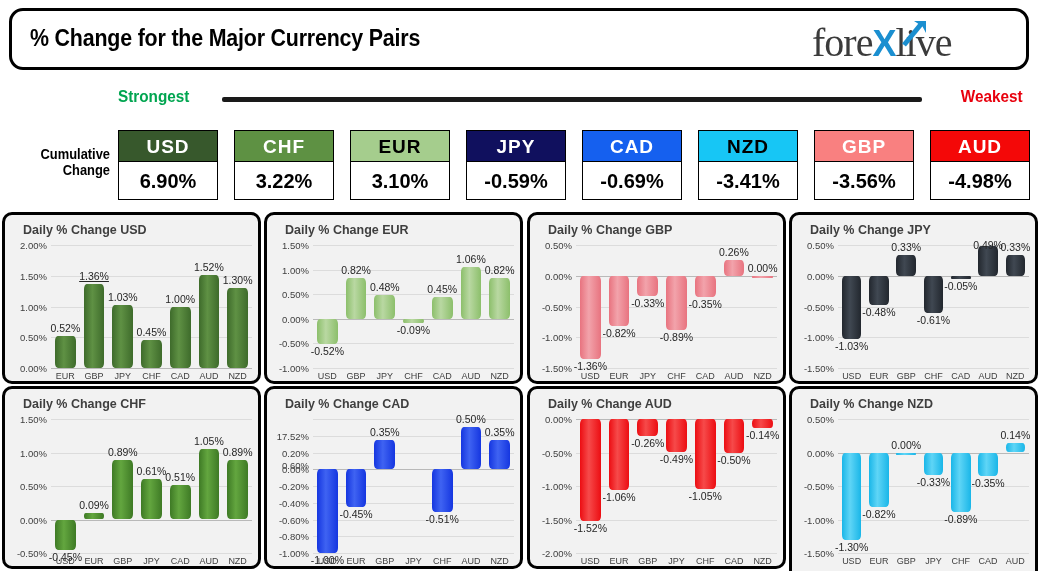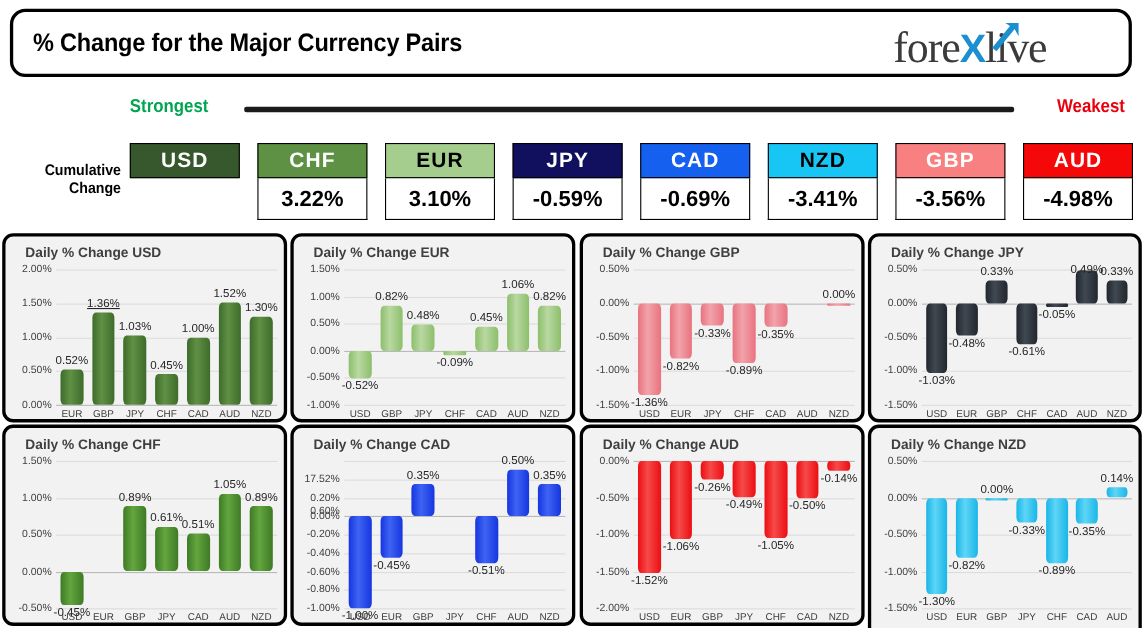--- a/index.html
+++ b/index.html
@@ -113,20 +113,21 @@
 </div>
 
 <div class="strength-row">
   <div class="cum-label">
     <span>Cumulative</span><br>
     <span>Change</span>
   </div>
   <div id="currency-boxes">
       <div class="cur-box" style="left: 118px;">
         <div class="cur-name" style="background: rgb(55, 88, 44); color: rgb(255, 255, 255);">USD</div>
+        <div class="cur-val">6.90%</div>
       </div>
       <div class="cur-box" style="left: 234px;">
         <div class="cur-name" style="background: rgb(94, 145, 67); color: rgb(255, 255, 255);">CHF</div>
         <div class="cur-val">3.22%</div>
       </div>
       <div class="cur-box" style="left: 350px;">
         <div class="cur-name" style="background: rgb(165, 205, 141); color: rgb(0, 0, 0);">EUR</div>
         <div class="cur-val">3.10%</div>
       </div>
       <div class="cur-box" style="left: 466px;">
@@ -318,20 +319,24 @@
             <div class="bar-lab" style="top: 56.045px;">-0.33%</div>
           </div>
           <div class="bar-slot" style="left: 42.8571%; width: 14.2857%;">
             <div class="bar" style="top: 34.75px; height: 54.735px; background: linear-gradient(to right, rgb(232, 115, 127) 0%, rgb(242, 163, 171) 42%, rgb(232, 115, 127) 100%);"></div>
             <div class="bar-lab" style="top: 90.485px;">-0.89%</div>
           </div>
           <div class="bar-slot" style="left: 57.1429%; width: 14.2857%;">
             <div class="bar" style="top: 34.75px; height: 21.525px; background: linear-gradient(to right, rgb(232, 115, 127) 0%, rgb(242, 163, 171) 42%, rgb(232, 115, 127) 100%);"></div>
             <div class="bar-lab" style="top: 57.275px;">-0.35%</div>
           </div>
+          <div class="bar-slot" style="left: 71.4286%; width: 14.2857%;">
+            <div class="bar" style="top: 18.76px; height: 15.99px; background: linear-gradient(to right, rgb(232, 115, 127) 0%, rgb(242, 163, 171) 42%, rgb(232, 115, 127) 100%);"></div>
+            <div class="bar-lab" style="top: 4.76px;">0.26%</div>
+          </div>
           <div class="bar-slot" style="left: 85.7143%; width: 14.2857%;">
             <div class="bar" style="top: 34.75px; height: 2px; background: linear-gradient(to right, rgb(232, 115, 127) 0%, rgb(242, 163, 171) 42%, rgb(232, 115, 127) 100%);"></div>
             <div class="bar-lab" style="top: 20.75px;">0.00%</div>
           </div>
         </div>
         <div class="xaxis-row" style="top: 130px;">
           <div class="bar-slot" style="left: 0%; width: 14.2857%; position: absolute; top: 0px; bottom: auto;">
             <div class="xlab">USD</div>
           </div>
           <div class="bar-slot" style="left: 14.2857%; width: 14.2857%; position: absolute; top: 0px; bottom: auto;">
@@ -433,20 +438,24 @@
         <div class="grid" style="top: 71px;"></div>
         <div class="ylab" style="top: 71px; right: 215px; left: 0px; width: 42px;">0.50%</div>
         <div class="grid" style="top: 37.5px;"></div>
         <div class="ylab" style="top: 37.5px; right: 215px; left: 0px; width: 42px;">1.00%</div>
         <div class="grid" style="top: 4px;"></div>
         <div class="ylab" style="top: 4px; right: 215px; left: 0px; width: 42px;">1.50%</div>
         <div class="bars">
           <div class="bar-slot" style="left: 0%; width: 14.2857%;">
             <div class="bar" style="top: 104.5px; height: 30.15px; background: linear-gradient(to right, rgb(62, 122, 37) 0%, rgb(99, 166, 63) 42%, rgb(62, 122, 37) 100%);"></div>
             <div class="bar-lab" style="top: 135.65px;">-0.45%</div>
+          </div>
+          <div class="bar-slot" style="left: 14.2857%; width: 14.2857%;">
+            <div class="bar" style="top: 98.47px; height: 6.03px; background: linear-gradient(to right, rgb(62, 122, 37) 0%, rgb(99, 166, 63) 42%, rgb(62, 122, 37) 100%);"></div>
+            <div class="bar-lab" style="top: 84.47px;">0.09%</div>
           </div>
           <div class="bar-slot" style="left: 28.5714%; width: 14.2857%;">
             <div class="bar" style="top: 44.87px; height: 59.63px; background: linear-gradient(to right, rgb(62, 122, 37) 0%, rgb(99, 166, 63) 42%, rgb(62, 122, 37) 100%);"></div>
             <div class="bar-lab" style="top: 30.87px;">0.89%</div>
           </div>
           <div class="bar-slot" style="left: 42.8571%; width: 14.2857%;">
             <div class="bar" style="top: 63.63px; height: 40.87px; background: linear-gradient(to right, rgb(62, 122, 37) 0%, rgb(99, 166, 63) 42%, rgb(62, 122, 37) 100%);"></div>
             <div class="bar-lab" style="top: 49.63px;">0.61%</div>
           </div>
           <div class="bar-slot" style="left: 57.1429%; width: 14.2857%;">

